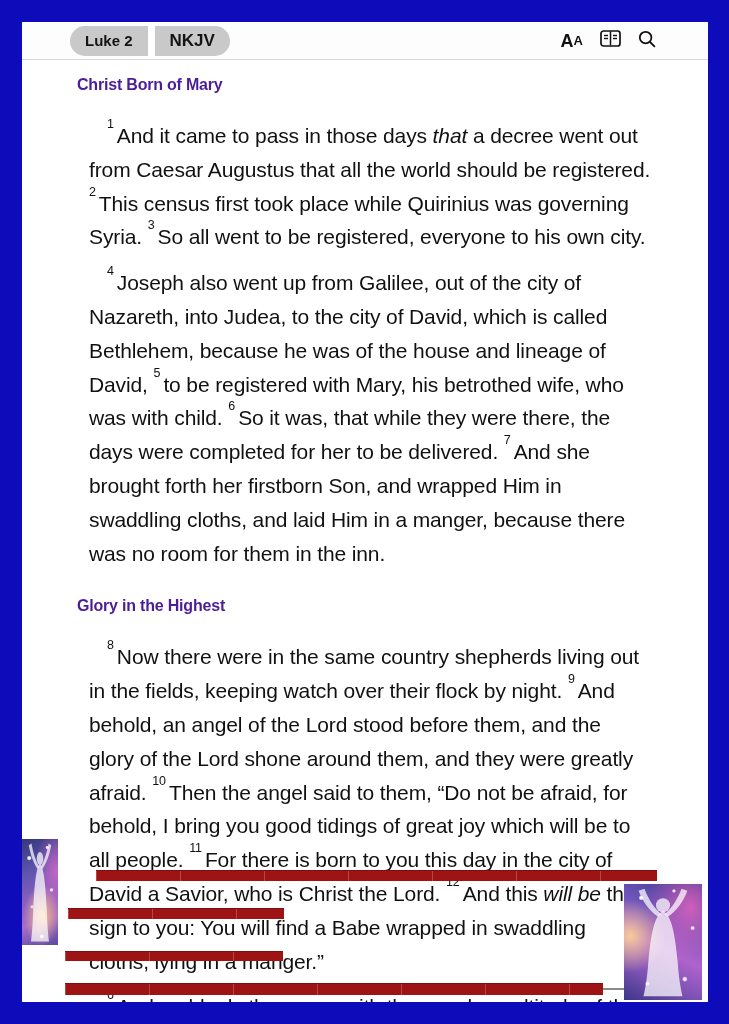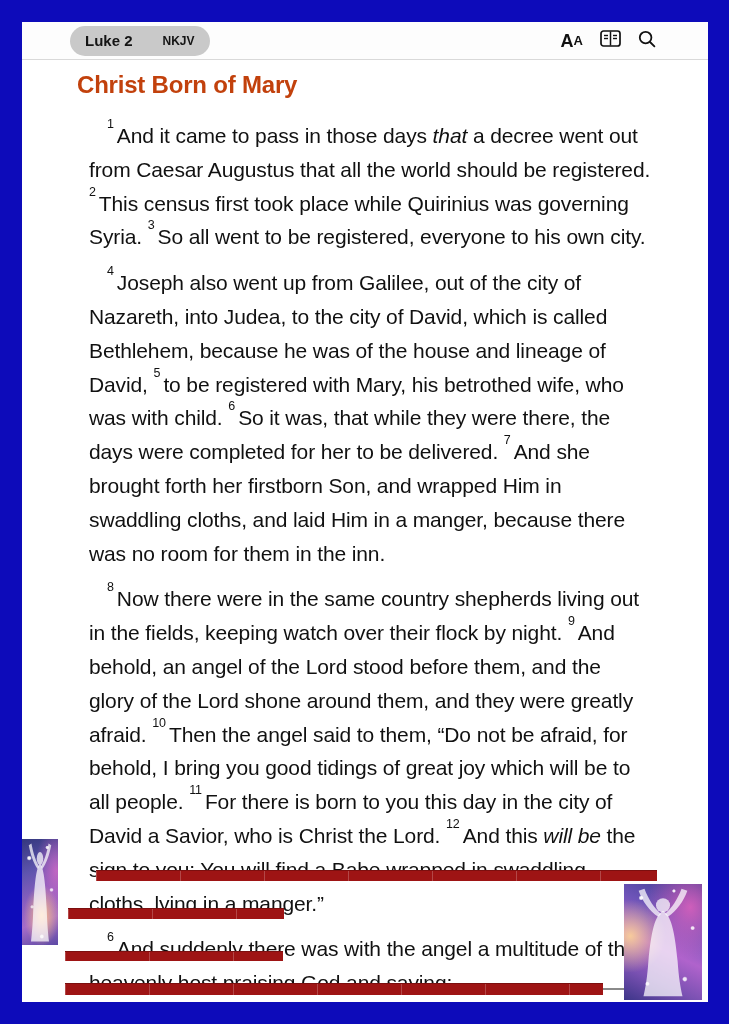--- a/index.html
+++ b/index.html
@@ -4,35 +4,35 @@
 <style>
   html,body{margin:0;padding:0;background:#0d0bba;}
   .frame{position:relative;width:729px;height:1024px;background:#0d0bba;
          font-family:"Liberation Sans",sans-serif;overflow:hidden;}
   .page{position:absolute;left:22px;top:22px;width:686px;height:980px;
         background:#ffffff;overflow:hidden;}
   
   .topbar{position:relative;height:37px;display:flex;align-items:center;
           border-bottom:1px solid #d9d9d9;background:#fdfdfd;}
   .pill{display:flex;margin-left:48px;height:30px;border-radius:16px;overflow:hidden;
-        background:#ffffff;gap:0;}
+        background:#ffffff;gap:7px;}
   .pill .seg{background:#c9c9c9;display:flex;align-items:center;justify-content:center;
              padding:0 15px;font-weight:bold;color:#141414;}
   .seg-ref{font-size:15px;}
-  .seg-ver{font-size:12px;padding:0 13px;text-align:right;}
+  .seg-ver{font-size:17px;padding:0 13px;text-align:right;}
   .topbar-right{margin-left:auto;display:flex;align-items:center;gap:17px;padding-right:52px;}
   .aa-btn{font-weight:600;color:#111;display:flex;align-items:flex-end;line-height:1;}
   .aa-big{font-size:18px;}
   .aa-small{font-size:13px;}
   .icon-btn{display:flex;align-items:center;justify-content:center;}
   
   .content{padding:4px 45px 0 55px;font-size:21px;line-height:33.8px;color:#111;
            letter-spacing:-0.12px;}
-  h2.section-heading{font-size:24px;line-height:28px;margin:22px 0 20px 0;font-weight:bold;
-           letter-spacing:-0.2px;color:#c2410c;}
+  h2.section-heading{font-size:16px;line-height:28px;margin:22px 0 20px 0;font-weight:bold;
+           letter-spacing:-0.2px;color:#4c1d95;}
   .content h2:first-child{margin-top:7px;}
   p.para{margin:12px;text-indent:18px;}
   sup.vn{font-size:12.5px;line-height:0;position:relative;top:-7px;margin-right:3px;
          font-weight:400;}
   .it{font-style:italic;}
   
   .underline-mark{position:absolute;background:#9e1414;border-top:1px solid #7c0f0f;
      background-image:repeating-linear-gradient(90deg,rgba(255,255,255,.22) 0 1px,
         rgba(0,0,0,0) 1px 84px);z-index:6;}
   .tail-line{position:absolute;z-index:6;}
@@ -94,20 +94,21 @@
             </svg>
           </span>
         </div>
       </div>
     </div>
 
     <div class="content" id="content">
         <h2 class="section-heading">Christ Born of Mary</h2>
         <p class="para"><sup class="vn">1</sup><span>And it came to pass in those days </span><span class="it">that</span><span> a decree went out from Caesar Augustus that all the world should be registered. </span><sup class="vn">2</sup><span>This census first took place while Quirinius was governing Syria. </span><sup class="vn">3</sup><span>So all went to be registered, everyone to his own city.</span></p>
         <p class="para"><sup class="vn">4</sup><span>Joseph also went up from Galilee, out of the city of Nazareth, into Judea, to the city of David, which is called Bethlehem, because he was of the house and lineage of David, </span><sup class="vn">5</sup><span>to be registered with Mary, his betrothed wife, who was with child. </span><sup class="vn">6</sup><span>So it was, that while they were there, the days were completed for her to be delivered. </span><sup class="vn">7</sup><span>And she brought forth her firstborn Son, and wrapped Him in swaddling cloths, and laid Him in a manger, because there was no room for them in the inn.</span></p>
+        <h2 class="section-heading">Glory in the Highest</h2>
         <p class="para"><sup class="vn">8</sup><span>Now there were in the same country shepherds living out in the fields, keeping watch over their flock by night. </span><sup class="vn">9</sup><span>And behold, an angel of the Lord stood before them, and the glory of the Lord shone around them, and they were greatly afraid. </span><sup class="vn">10</sup><span>Then the angel said to them, “Do not be afraid, for behold, I bring you good tidings of great joy which will be to all people. </span><sup class="vn">11</sup><span>For there is born to you this day in the city of David a Savior, who is Christ the Lord. </span><sup class="vn">12</sup><span>And this </span><span class="it">will be</span><span> the sign to you: You will find a Babe wrapped in swaddling cloths, lying in a manger.”</span></p>
         <p class="para"><sup class="vn">6</sup><span>And suddenly there was with the angel a multitude of the heavenly host praising God and saying:</span></p>
       </div>
   </div>
 
   <div id="overlay"></div>
 <div class="underline-mark" style="left: 96px; top: 870px; width: 561px; height: 10px; background-color: rgb(158, 20, 20);"></div>
     <div class="underline-mark" style="left: 68px; top: 908px; width: 216px; height: 10px; background-color: rgb(158, 20, 20);"></div>
     <div class="underline-mark" style="left: 65px; top: 951px; width: 218px; height: 9px; background-color: rgb(158, 20, 20);"></div>
     <div class="underline-mark" style="left: 65px; top: 983px; width: 538px; height: 11px; background-color: rgb(158, 20, 20);"></div>

